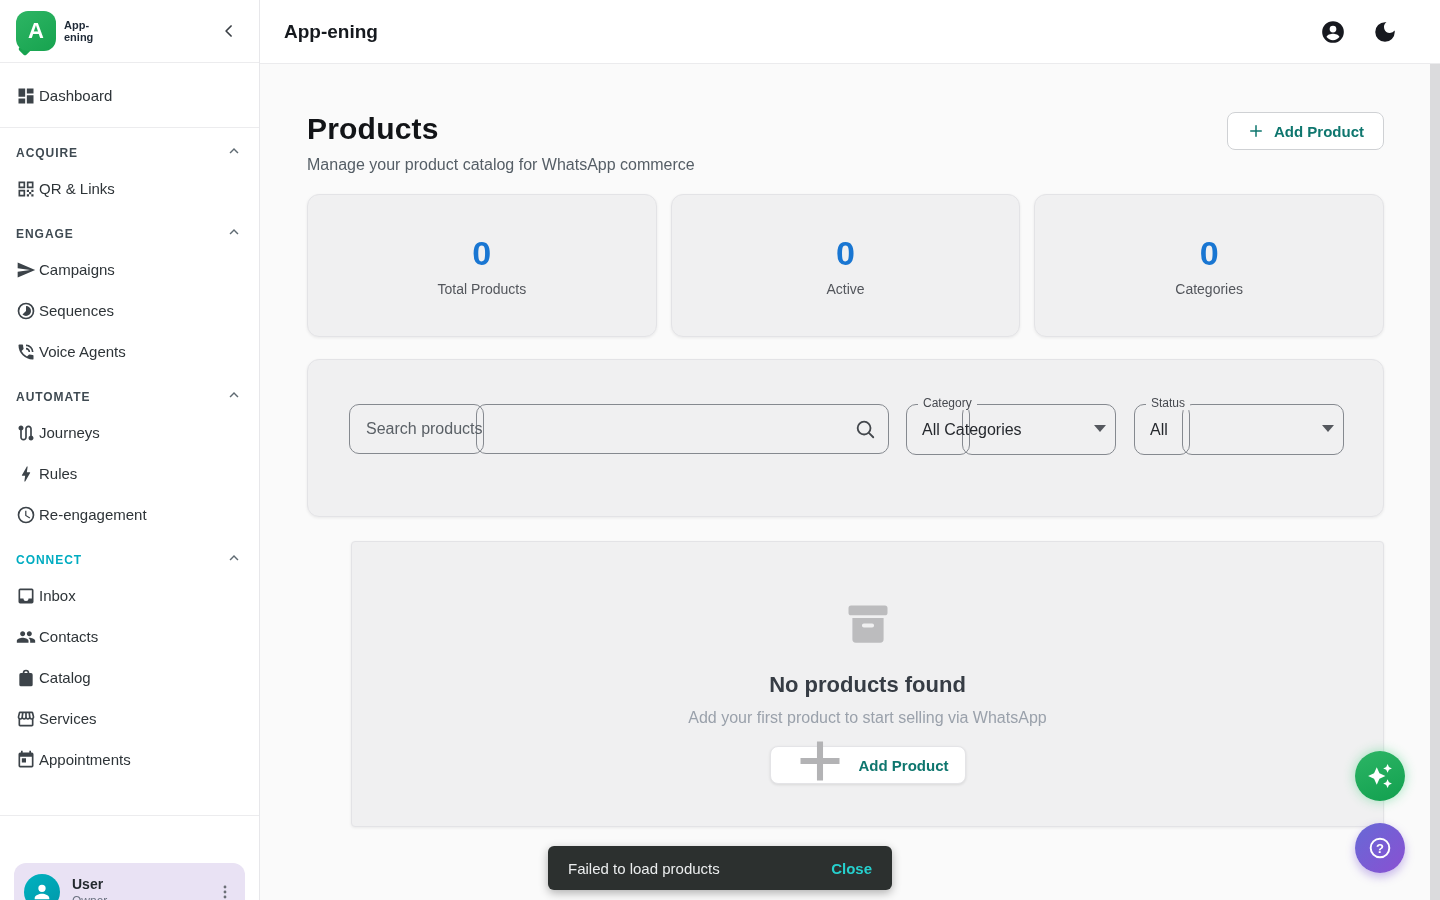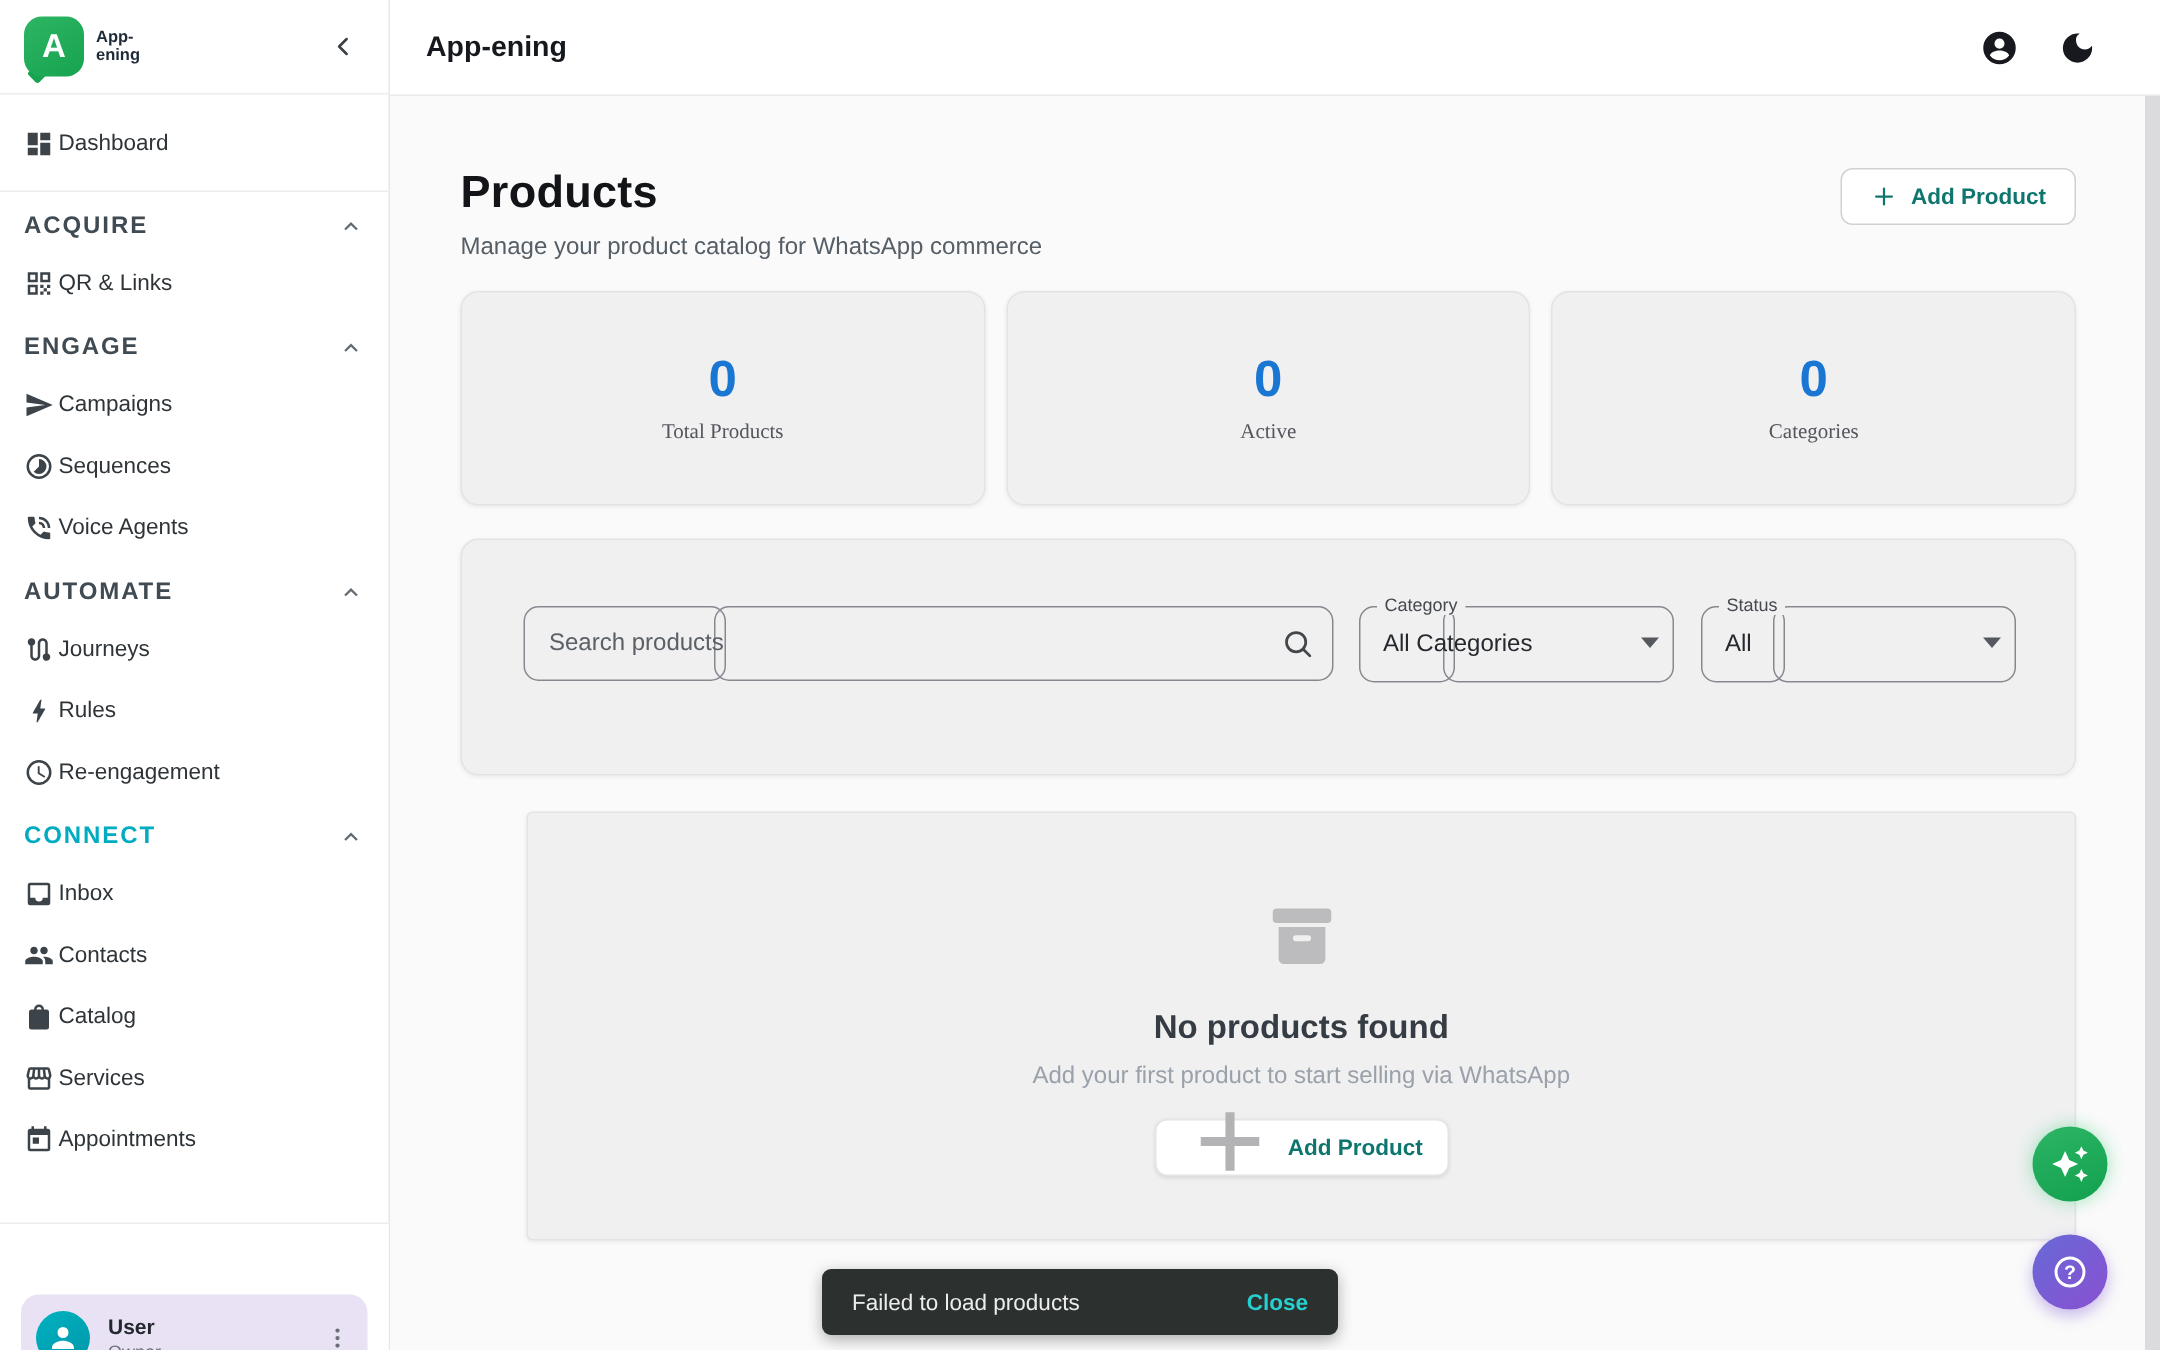--- a/index.html
+++ b/index.html
@@ -15,21 +15,21 @@
   .logo-badge{width:40px;height:40px;border-radius:12px;background:linear-gradient(145deg,#2db564,#17a34f);display:flex;align-items:center;justify-content:center;color:#fff;font-weight:bold;font-size:22px;position:relative;}
   .logo-badge:after{content:"";position:absolute;left:4px;bottom:-3px;width:10px;height:10px;background:#17a34f;border-radius:2px;transform:rotate(45deg);z-index:-1;}
   .brand-text{margin-left:8px;font-size:11px;font-weight:bold;color:#1f2a37;line-height:1.1;}
   .sb-collapse{margin-left:auto;width:28px;height:28px;display:flex;align-items:center;justify-content:center;color:#3a3f45;cursor:pointer;}
   .sb-nav{position:absolute;top:64px;bottom:85px;left:0;right:0;overflow:hidden;}
   .dash-wrap{padding:11px 0;border-bottom:1px solid #ececee;}
   .nav-item{height:41px;display:flex;align-items:center;padding:0 16px;gap:3px;cursor:pointer;}
   .nav-item .ni{width:20px;height:20px;color:#3c4349;flex:0 0 20px;display:flex;align-items:center;justify-content:center;}
   .nav-item .nl{font-size:15px;color:#2e3438;}
   .sec-head{height:40px;display:flex;align-items:flex-end;justify-content:space-between;padding:0 16px 8px 16px;}
-  .sec-label{font-size:16px;font-weight:bold;letter-spacing:.08em;color:#3f4a52;}
+  .sec-label{font-size:12px;font-weight:bold;letter-spacing:.08em;color:#3f4a52;}
   .sec-label.cyan{color:var(--cyan);}
   .sec-chev{color:#5f6a72;width:18px;height:18px;}
   .sb-foot{position:absolute;bottom:0;left:0;right:0;height:85px;background:#fff;border-top:1px solid #ececee;padding:13px 14px;}
   .user-card{height:58px;background:#e9e2f4;border-radius:12px;display:flex;align-items:center;padding:0 10px;margin-top:34px;}
   .avatar{width:36px;height:36px;border-radius:50%;background:linear-gradient(145deg,#00b2c0,#0097a9);display:flex;align-items:center;justify-content:center;color:#fff;}
   .user-meta{margin-left:12px;}
   .user-name{font-size:14px;font-weight:bold;color:#23292e;}
   .user-role{font-size:12px;color:#6b7280;margin-top:2px;}
   .kebab{margin-left:auto;color:#6b6f76;width:20px;height:20px;cursor:pointer;}
 
@@ -43,21 +43,21 @@
   .main{position:fixed;left:260px;top:64px;right:0;bottom:0;padding:48px 56px 0 47px;}
   .page-head{display:flex;justify-content:space-between;align-items:flex-start;}
   .page-title{font-size:30px;font-weight:bold;color:#121417;letter-spacing:.2px;}
   .page-sub{font-size:16px;color:#555e66;margin-top:10px;}
   .btn-add{height:38px;display:inline-flex;align-items:center;gap:9px;background:#fff;border:1px solid #cfd1d4;border-radius:8px;padding:0 19px;color:var(--accent);font-size:15px;font-weight:600;cursor:pointer;}
   .btn-add svg{width:18px;height:18px;}
 
   .stats{display:grid;grid-template-columns:1fr 1fr 1fr;gap:14px;margin-top:20px;}
   .stat-card{height:143px;background:var(--card-bg);border:1px solid var(--card-border);border-radius:12px;box-shadow:0 1px 3px rgba(0,0,0,.07);display:flex;flex-direction:column;align-items:center;justify-content:center;}
   .stat-value{font-size:34px;font-weight:bold;color:var(--blue);}
-  .stat-label{font-size:14px;color:#53565c;margin-top:8px;font-family:Liberation Serif, serif;}
+  .stat-label{font-size:14px;color:#53565c;margin-top:8px;}
 
   .filter-card{position:relative;height:158px;background:var(--card-bg);border:1px solid var(--card-border);border-radius:12px;box-shadow:0 1px 3px rgba(0,0,0,.07);margin-top:22px;}
   .mui-box{position:absolute;border:1px solid #85898f;border-radius:10px;top:0;bottom:0;}
   .search-field{position:absolute;left:41px;top:44px;width:540px;height:50px;}
   .search-field .b1{left:0;width:135px;}
   .search-field .b2{left:127px;right:0;}
   .search-field input{position:absolute;inset:0;background:transparent;border:none;outline:none;padding:0 46px 0 17px;font-size:16px;color:#33373c;}
   .search-field input::placeholder{color:#5a6066;opacity:1;}
   .search-icon{position:absolute;right:13px;top:14px;width:22px;height:22px;color:#43474c;}
   .mui-select{position:absolute;top:44px;height:51px;cursor:pointer;}

